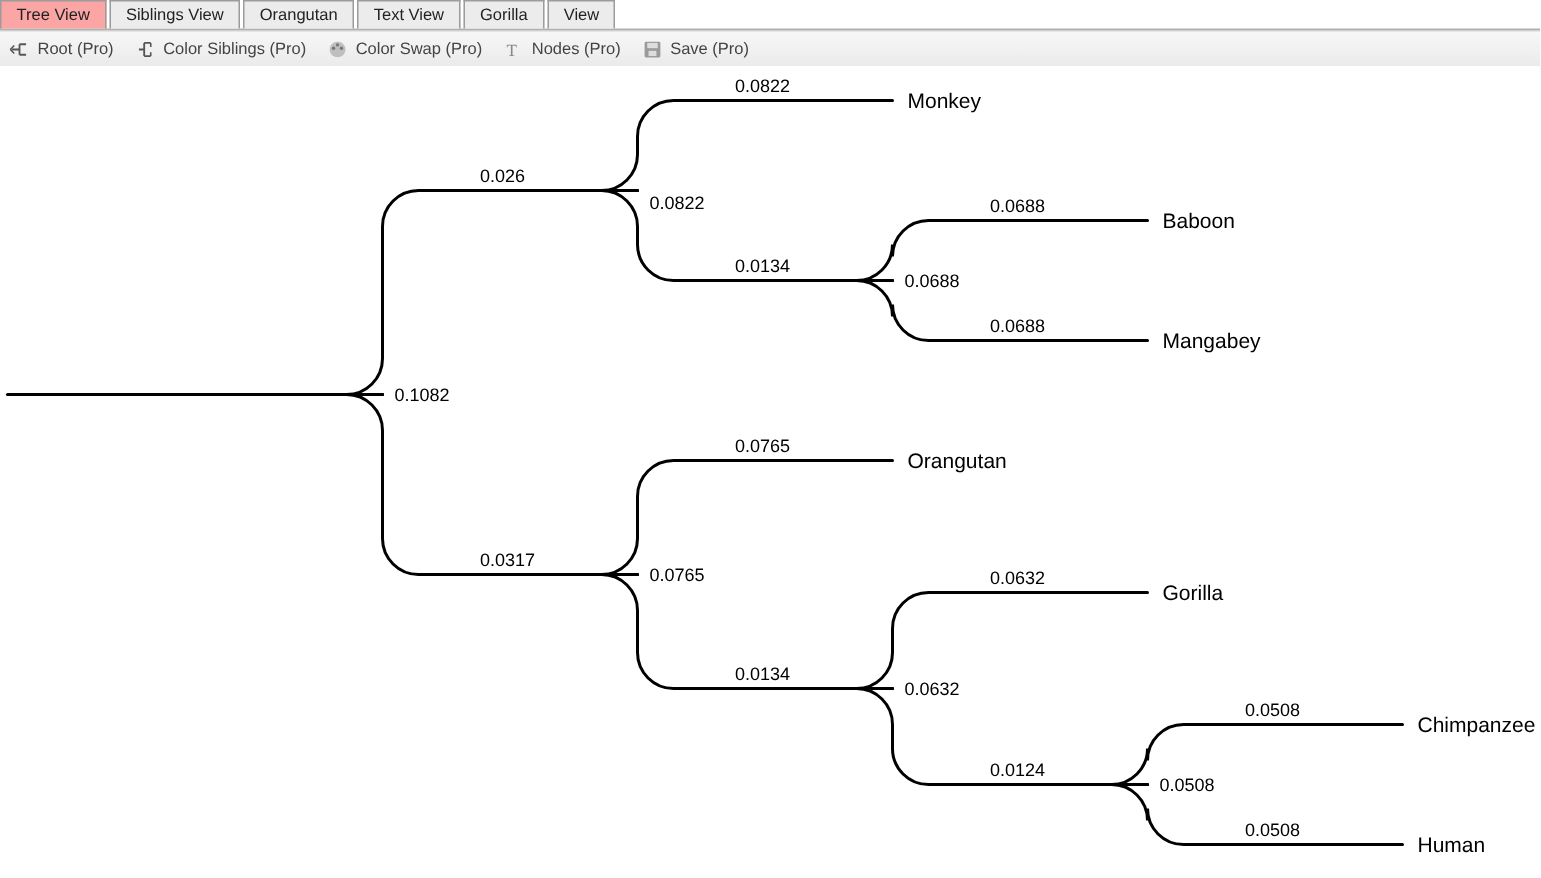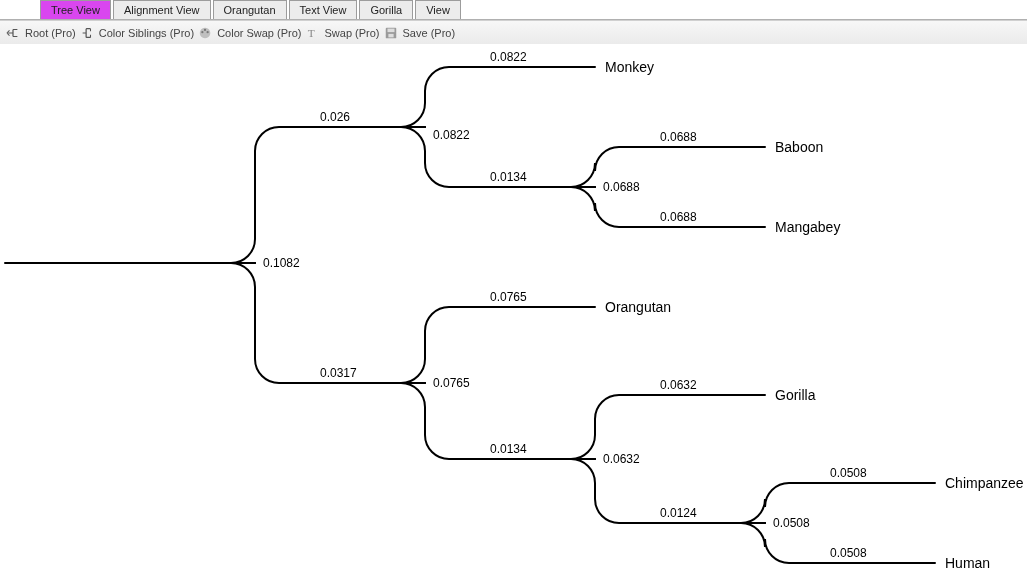--- a/index.html
+++ b/index.html
@@ -11,51 +11,51 @@
     padding:2px 10px 2px 10px;
     font-size:11px;
     border:1px solid #9c9c9c;
     border-bottom:none;
     background:#ececec;
     margin-right:2px;
     color:#222;
     cursor:pointer;
     line-height:14px;
   }
-  .tab.active { background:#d946ef; font-weight:normal;margin-left:40px; }
+  .tab.active { background:#fca5a5; font-weight:normal; }
   .tabstrip-border { height:0; border-top:1px solid #b0b0b0; }
 
   
   .toolbar {
     display:flex; align-items:center; height:24px;
     background:linear-gradient(#f7f7f7,#eaeaea);
     border-top:1px solid #d0d0d0;
     border-bottom:1px solid #c0c0c0;
     padding-left:6px;
-    gap:4px;
+    gap:14px;
   }
   .tbtn { display:flex; align-items:center; gap:5px; font-size:11px; color:#444; cursor:pointer; }
   .tbtn .ic { width:14px; height:14px; display:flex; align-items:center; justify-content:center; }
   .tbtn .ic svg { width:14px; height:14px; }
 
   
   .canvas { position:absolute; left:0; top:44px; right:0; bottom:0; background:#fff; }
   .canvas svg { width:1027px; height:540px; display:block; }
   .edge { stroke:#000; stroke-width:2; fill:none; stroke-linecap:round; }
   .blabel { font-size:12px; fill:#000; }
   .leaf   { font-size:14px; fill:#000; }
 </style>
 </head>
 <body>
 
 <div id="app">
 
   <div class="tabbar">
     <div class="tab active"><span>Tree View</span></div>
-    <div class="tab"><span>Alignment View</span></div>
+    <div class="tab"><span>Siblings View</span></div>
     <div class="tab"><span>Orangutan</span></div>
     <div class="tab"><span>Text View</span></div>
     <div class="tab"><span>Gorilla</span></div>
     <div class="tab"><span>View</span></div>
   </div>
   <div class="tabstrip-border"></div>
 
   <div class="toolbar">
     <div class="tbtn">
       <span class="ic">
@@ -85,21 +85,21 @@
           </svg>
       </span>
       <span>Color Swap (Pro)</span>
     </div>
     <div class="tbtn">
       <span class="ic">
         <svg viewBox="0 0 16 16">
             <text x="3" y="13" font-size="13" font-family="Georgia,serif" fill="#888">T</text>
           </svg>
       </span>
-      <span>Swap (Pro)</span>
+      <span>Nodes (Pro)</span>
     </div>
     <div class="tbtn">
       <span class="ic">
         <svg viewBox="0 0 16 16">
             <rect x="2" y="2" width="12" height="12" rx="1" fill="#9a9a9a"></rect>
             <rect x="4" y="3" width="8" height="4" fill="#ddd"></rect>
             <rect x="5" y="9" width="6" height="4" fill="#ddd"></rect>
           </svg>
       </span>
       <span>Save (Pro)</span>

